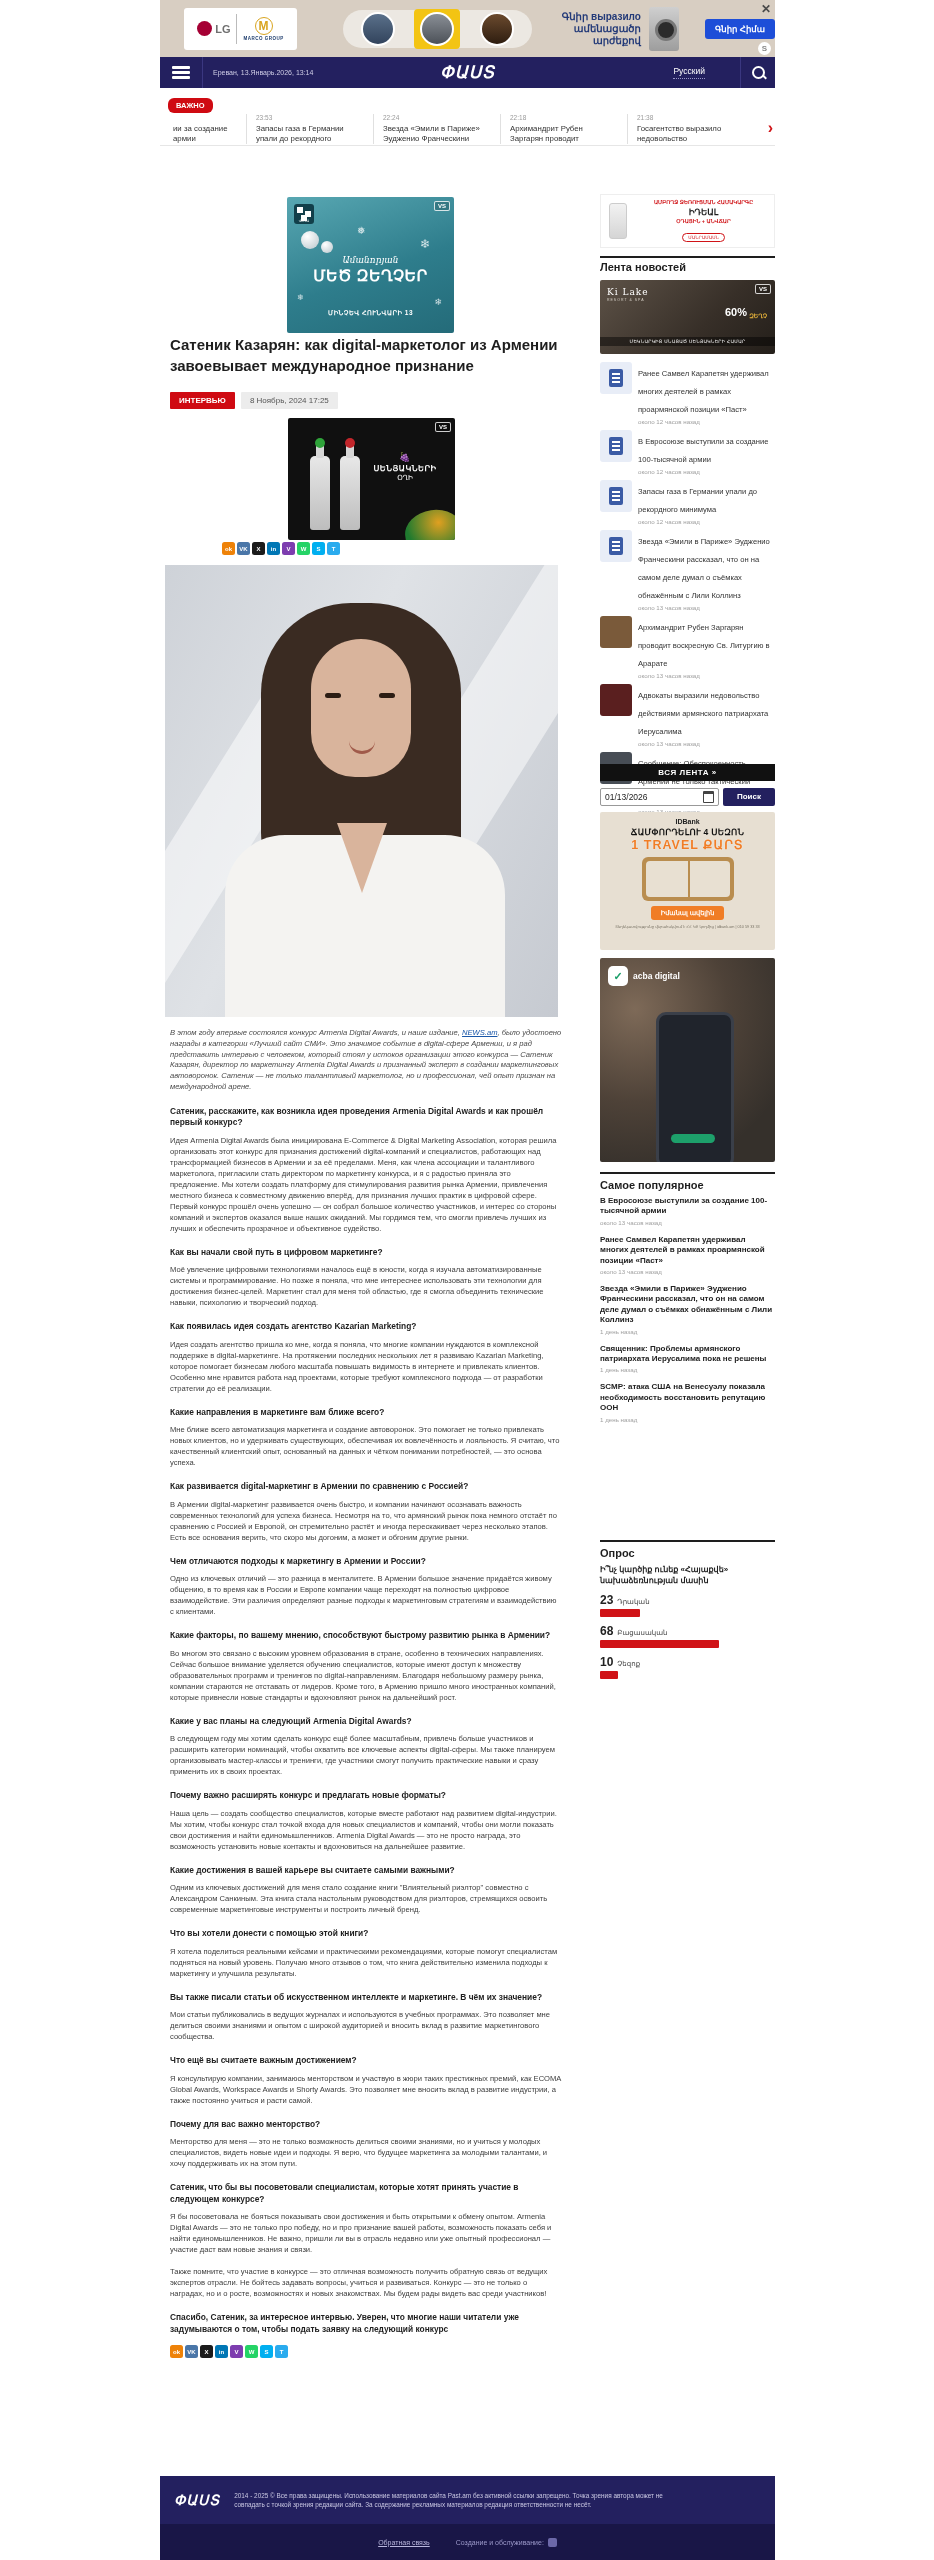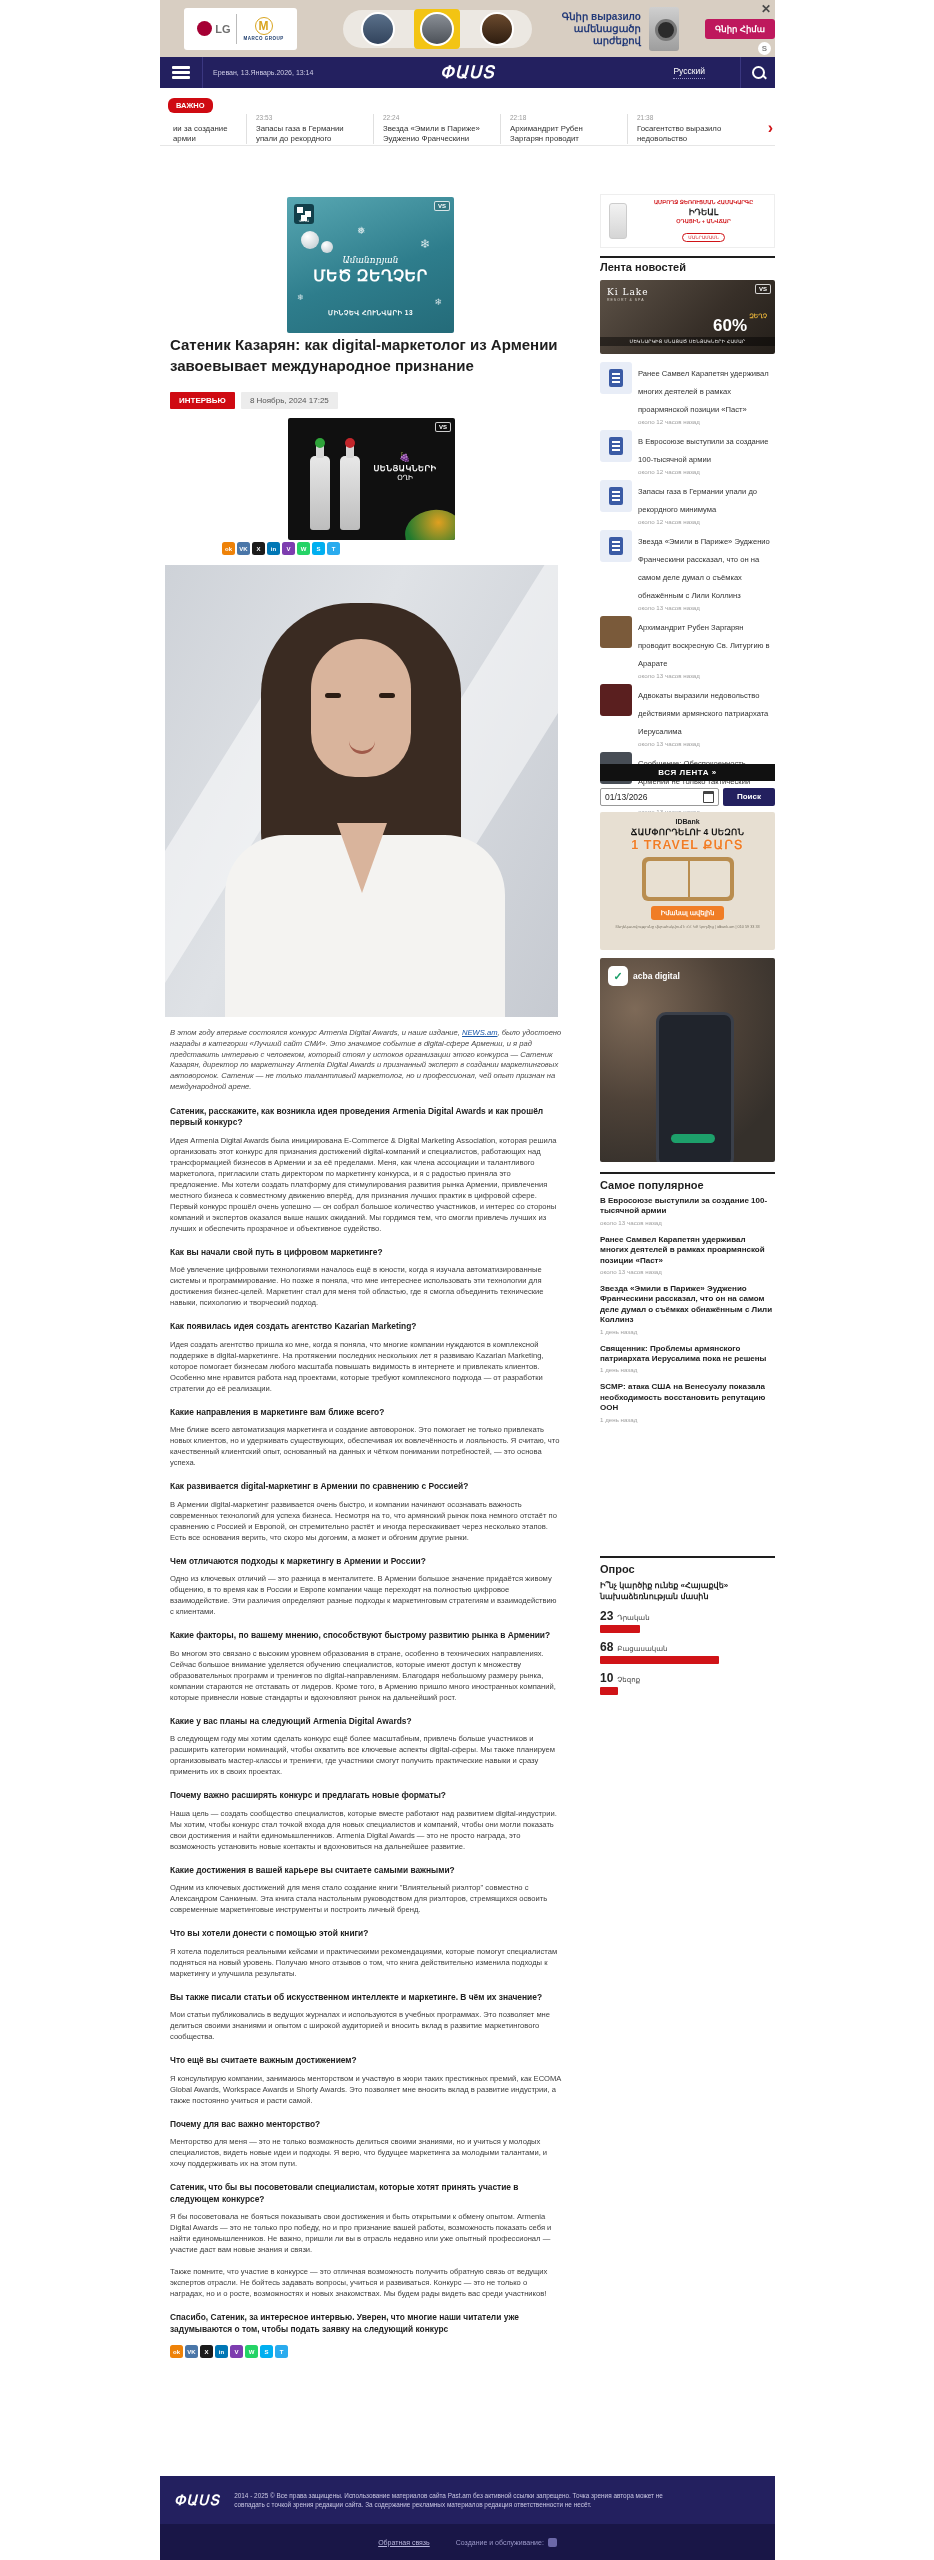--- a/index.html
+++ b/index.html
@@ -16,21 +16,21 @@
   .card .sep{width:1px;height:30px;background:#bbb;}
   .marco{display:flex;flex-direction:column;align-items:center;}
   .marco .m{font-size:12px;font-weight:bold;color:#d9a520;border:1px solid #d9a520;border-radius:50%;width:16px;height:16px;line-height:16px;text-align:center;}
   .marco .t{font-size:4.5px;letter-spacing:.5px;color:#1b3a6b;font-weight:bold;margin-top:1px;}
   .pill{margin-left:46px;width:212px;height:38px;background:#ece8e2;border-radius:19px;display:flex;align-items:center;justify-content:space-around;padding:0 8px;box-sizing:border-box;}
   .circ{width:30px;height:30px;border-radius:50%;border:2px solid #fff;}
   .hl{background:#f3c413;border-radius:4px;padding:3px 6px;}
   .adtxt{margin-left:14px;width:108px;color:#233a78;font-weight:bold;font-size:10px;line-height:12px;text-align:right;}
   .washer{margin-left:8px;width:34px;height:44px;background:linear-gradient(#cfcfcf,#9d9d9d);border-radius:3px;position:relative;}
   .washer:after{content:"";position:absolute;left:6px;top:12px;width:22px;height:22px;border-radius:50%;background:#2b2b2b;border:3px solid #777;box-sizing:border-box;}
-  .buynow{margin-left:26px;background:#be185d;color:#fff;font-size:8.5px;font-weight:bold;padding:5px 10px;border-radius:3px;white-space:nowrap;cursor:pointer;}
+  .buynow{margin-left:26px;background:#1d4ed8;color:#fff;font-size:8.5px;font-weight:bold;padding:5px 10px;border-radius:3px;white-space:nowrap;cursor:pointer;}
   .adx{position:absolute;right:4px;top:2px;color:#4a4a4a;font-size:12px;font-weight:bold;cursor:pointer;}
   .adnet{position:absolute;right:4px;bottom:2px;width:13px;height:13px;border-radius:50%;background:#fff;color:#888;font-size:8px;font-weight:bold;text-align:center;line-height:13px;}
 
   
   .nav{left:160px;top:57px;width:615px;height:31px;background:#23205f;display:flex;align-items:center;color:#fff;}
   .burger{width:18px;margin:0 12px;cursor:pointer;}
   .burger i{display:block;height:2.5px;background:#fff;margin:2.5px 0;border-radius:1px;}
   .nav .vsep{width:1px;height:31px;background:#3a3780;}
   .navdate{font-size:7px;color:#cfcde6;margin-left:10px;white-space:nowrap;}
   .logo{position:absolute;left:0;right:0;text-align:center;font-size:17px;font-weight:900;letter-spacing:1px;font-style:italic;}
@@ -103,21 +103,21 @@
   .idealad{top:194px;height:54px;background:#fff;border:1px solid #eee;box-sizing:border-box;display:flex;align-items:center;cursor:pointer;}
   .heater{width:16px;height:34px;background:linear-gradient(#f2f2f2,#d5d5d5);border:1px solid #ccc;border-radius:3px;margin:0 6px 0 8px;}
   .idealtxt{flex:1;text-align:center;}
   .ideal1{color:#d01317;font-size:5.4px;font-weight:bold;line-height:7px;}
   .idealbrand{color:#1e1e1e;font-size:8.5px;font-weight:900;margin:1px 0;}
   .idealchip{display:inline-block;border:1px solid #d01317;color:#d01317;font-size:4.5px;padding:1px 5px;border-radius:6px;margin-top:2px;}
   .lentahdr{top:256px;border-top:2px solid #1e1e1e;padding-top:3px;font-size:11px;font-weight:bold;color:#1e1e1e;width:175px;}
   .kilake{top:280px;height:74px;background:linear-gradient(135deg,#5d5247,#372f28 60%,#241f1a);border-radius:2px;color:#fff;overflow:hidden;cursor:pointer;}
   .kl-brand{position:absolute;left:7px;top:7px;font-family:"DejaVu Serif",serif;font-size:9px;letter-spacing:1px;}
   .kl-sub{position:absolute;left:7px;top:18px;font-size:3.5px;letter-spacing:1px;color:#d8d2c8;}
-  .kl60{position:absolute;right:28px;top:36px;font-size:17px;font-weight:800;}
+  .kl60{position:absolute;right:28px;top:26px;font-size:11px;font-weight:800;}
   .klz{position:absolute;right:8px;top:32px;font-size:6px;color:#e8b43a;font-weight:bold;}
   .klline{position:absolute;left:0;right:0;bottom:8px;background:rgba(0,0,0,.45);font-size:4.6px;text-align:center;padding:2px 0;letter-spacing:.3px;}
   .newslist{top:362px;width:175px;display:flex;flex-direction:column;gap:5px;}
   .nitem{display:flex;gap:6px;cursor:pointer;min-height:45px;}
   .nthumb{flex:0 0 32px;height:32px;border-radius:3px;}
   .docthumb{background:#e8edf7;display:flex;align-items:center;justify-content:center;}
   .docglyph{width:14px;height:18px;background:#3b5ba5;border-radius:2px;position:relative;}
   .docglyph:before{content:"";position:absolute;left:3px;top:4px;width:8px;height:2px;background:#fff;box-shadow:0 4px 0 #fff,0 8px 0 #fff;}
   .ntext{font-size:7.6px;line-height:9.6px;color:#333;}
   .ntime{font-size:6.2px;color:#a0a0a0;margin-top:2px;}
@@ -139,21 +139,21 @@
   .acba-logo{position:absolute;left:8px;top:8px;display:flex;align-items:center;gap:5px;}
   .acba-sq{width:20px;height:20px;background:#fff;border-radius:5px;display:flex;align-items:center;justify-content:center;color:#1da06b;font-size:11px;font-weight:bold;}
   .acba-t{color:#fff;font-size:8.5px;font-weight:bold;line-height:9px;}
   .phone{position:absolute;left:56px;top:54px;width:72px;height:150px;background:#20242c;border:3px solid #3a3f49;border-radius:10px;}
   .phone .pbtn{position:absolute;left:12px;bottom:22px;width:44px;height:9px;background:#1da06b;border-radius:5px;}
   .pophdr{top:1172px;font-size:11px;font-weight:bold;color:#1e1e1e;border-top:2px solid #1e1e1e;padding-top:5px;width:175px;}
   .poplist{top:1196px;width:175px;display:flex;flex-direction:column;gap:9px;}
   .popitem{cursor:pointer;}
   .poptext{font-size:8px;line-height:10.4px;color:#222;font-weight:bold;}
   .poptime{font-size:6.2px;color:#a0a0a0;margin-top:2px;}
-  .poll{top:1540px;width:175px;margin-top:16px;}
+  .poll{top:1540px;width:175px;}
   .pollhdr{font-size:11px;font-weight:bold;color:#1e1e1e;border-top:2px solid #1e1e1e;padding-top:5px;}
   .pollq{font-size:8px;font-weight:bold;color:#222;line-height:10.5px;margin:6px 0 7px;}
   .popt{margin-bottom:7px;}
   .poptlabel{font-size:7px;color:#444;margin-bottom:2px;}
   .poptlabel b{color:#222;font-size:12px;margin-right:4px;}
   .pollbar{height:8px;background:#d01317;border-radius:1px;}
 
   
   .footer{left:160px;top:2476px;width:615px;height:48px;background:#23205f;display:flex;align-items:center;color:#c9c7e2;}
   .flogo{font-size:14px;font-weight:900;font-style:italic;color:#fff;margin:0 14px 0 14px;letter-spacing:1px;}

